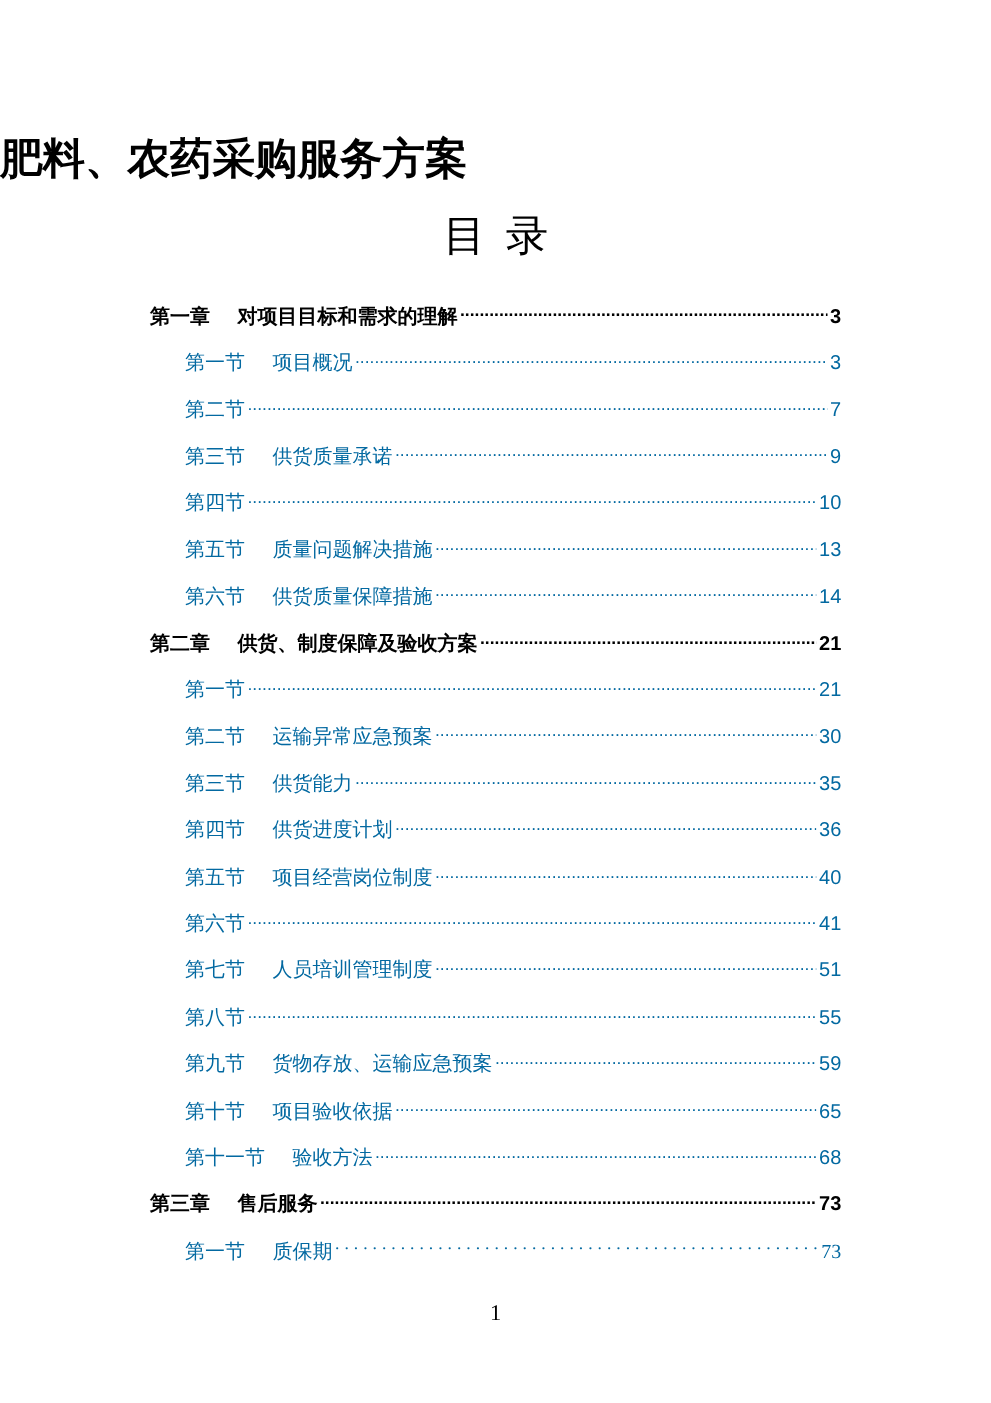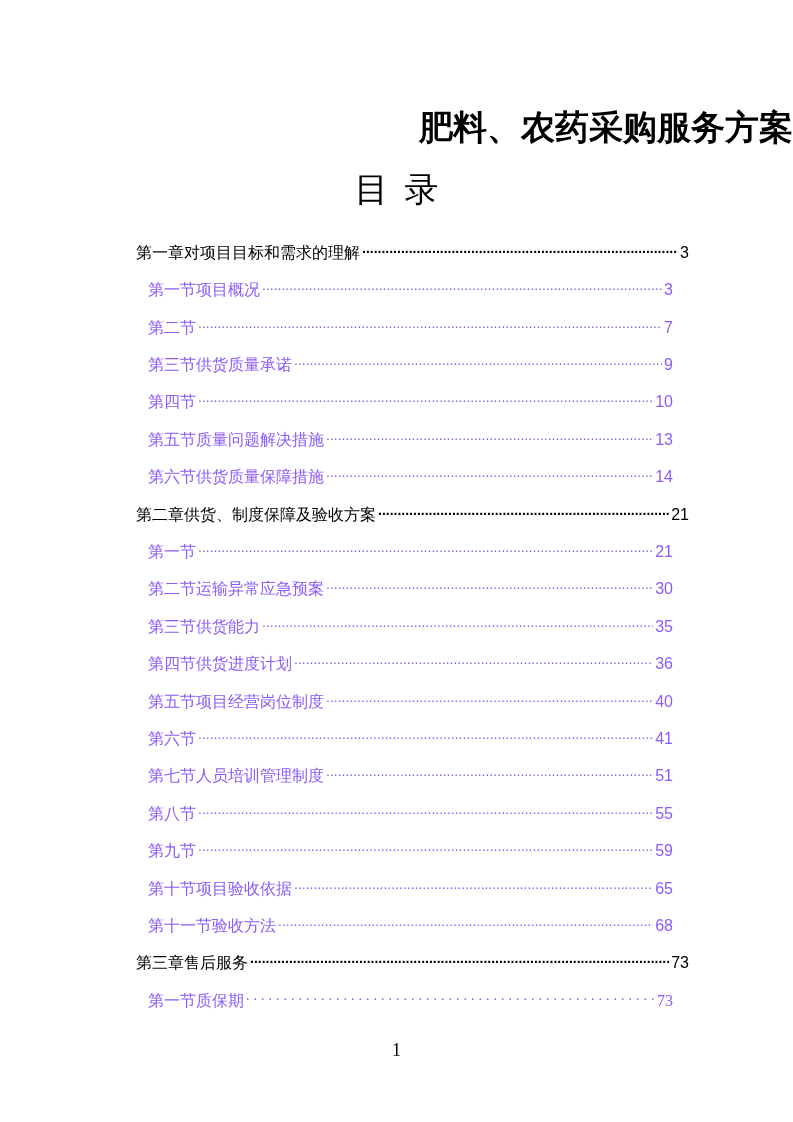--- a/index.html
+++ b/index.html
@@ -13,21 +13,21 @@
       position: relative;
       overflow: hidden;
       color: #000;
       font-family: "DejaVu Serif", "Liberation Serif", serif;
     }
     .doc-title {
       position: absolute;
       left: 0;
       width: 793px;
       top: 104px;
-      text-align: right;
+      text-align: left;
       font-size: 34px;
       font-weight: bold;
       line-height: 46px;
       letter-spacing: 0px;
     }
     .toc-heading {
       position: absolute;
       left: 0;
       width: 793px;
       top: 166px;
@@ -46,34 +46,34 @@
     }
     .toc-entry {
       position: absolute;
       display: flex;
       align-items: baseline;
       height: 26px;
       line-height: 26px;
       white-space: nowrap;
     }
     .toc-entry.chapter {
-      left: 136px;
+      left: 120px;
       width: 553px;
-      font-weight: normal;
+      font-weight: bold;
       font-size: 16px;
       font-family: "DejaVu Sans", "Liberation Sans", sans-serif;
     }
     .toc-entry.section {
       left: 148px;
       width: 525px;
       font-size: 16px;
-      color: #8b5cf6;
+      color: #0369a1;
     }
     .entry-num { }
-    .entry-title { margin-left: 0; }
+    .entry-title { margin-left: 22px; }
     .leader {
       flex: 1;
       overflow: hidden;
       margin: 0 2px 0 2px;
       position: relative;
       height: 26px;
     }
     .leader::after {
       content: "................................................................................................................................................................................................................";
       position: absolute;
@@ -201,20 +201,21 @@
     <span class="leader"></span>
     <span class="entry-page">51</span>
   </div>
   <div class="toc-entry section" style="top:567px">
     <span class="entry-num">第八节</span>
     <span class="leader"></span>
     <span class="entry-page">55</span>
   </div>
   <div class="toc-entry section" style="top:604px">
     <span class="entry-num">第九节</span>
+    <span class="entry-title">货物存放、运输应急预案</span>
     <span class="leader"></span>
     <span class="entry-page">59</span>
   </div>
   <div class="toc-entry section" style="top:642px">
     <span class="entry-num">第十节</span>
     <span class="entry-title">项目验收依据</span>
     <span class="leader"></span>
     <span class="entry-page">65</span>
   </div>
   <div class="toc-entry section" style="top:679px">

